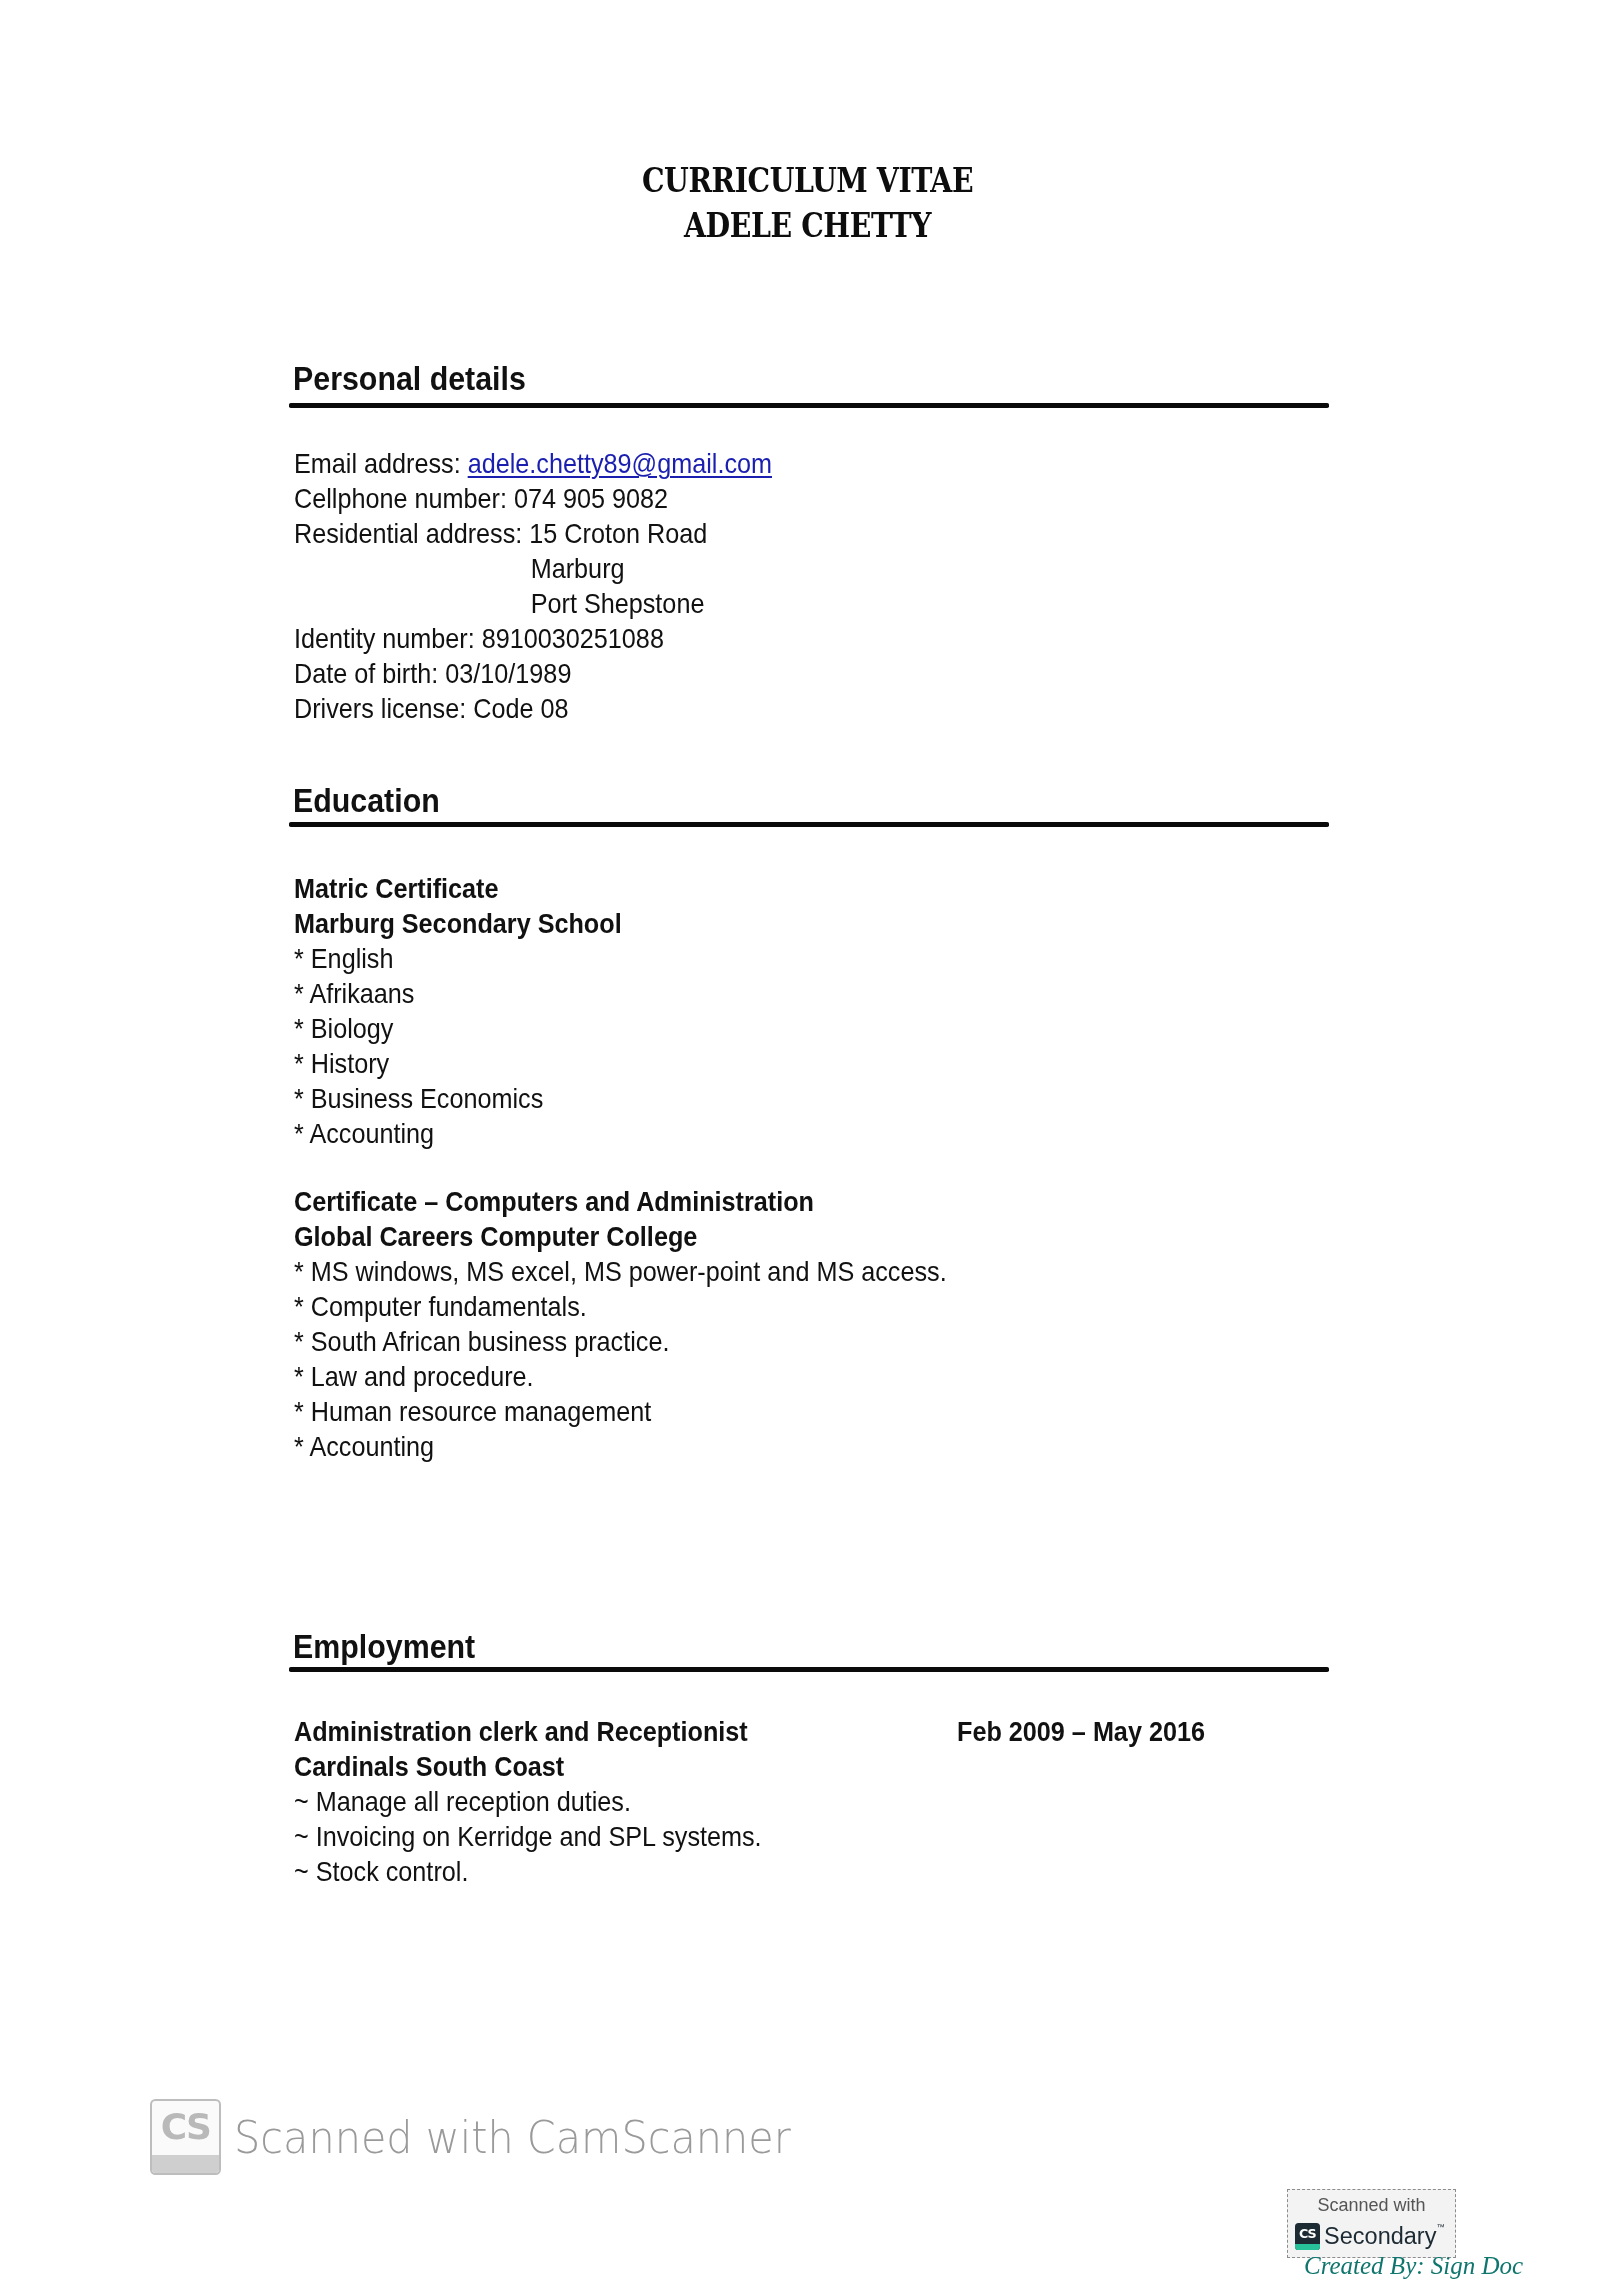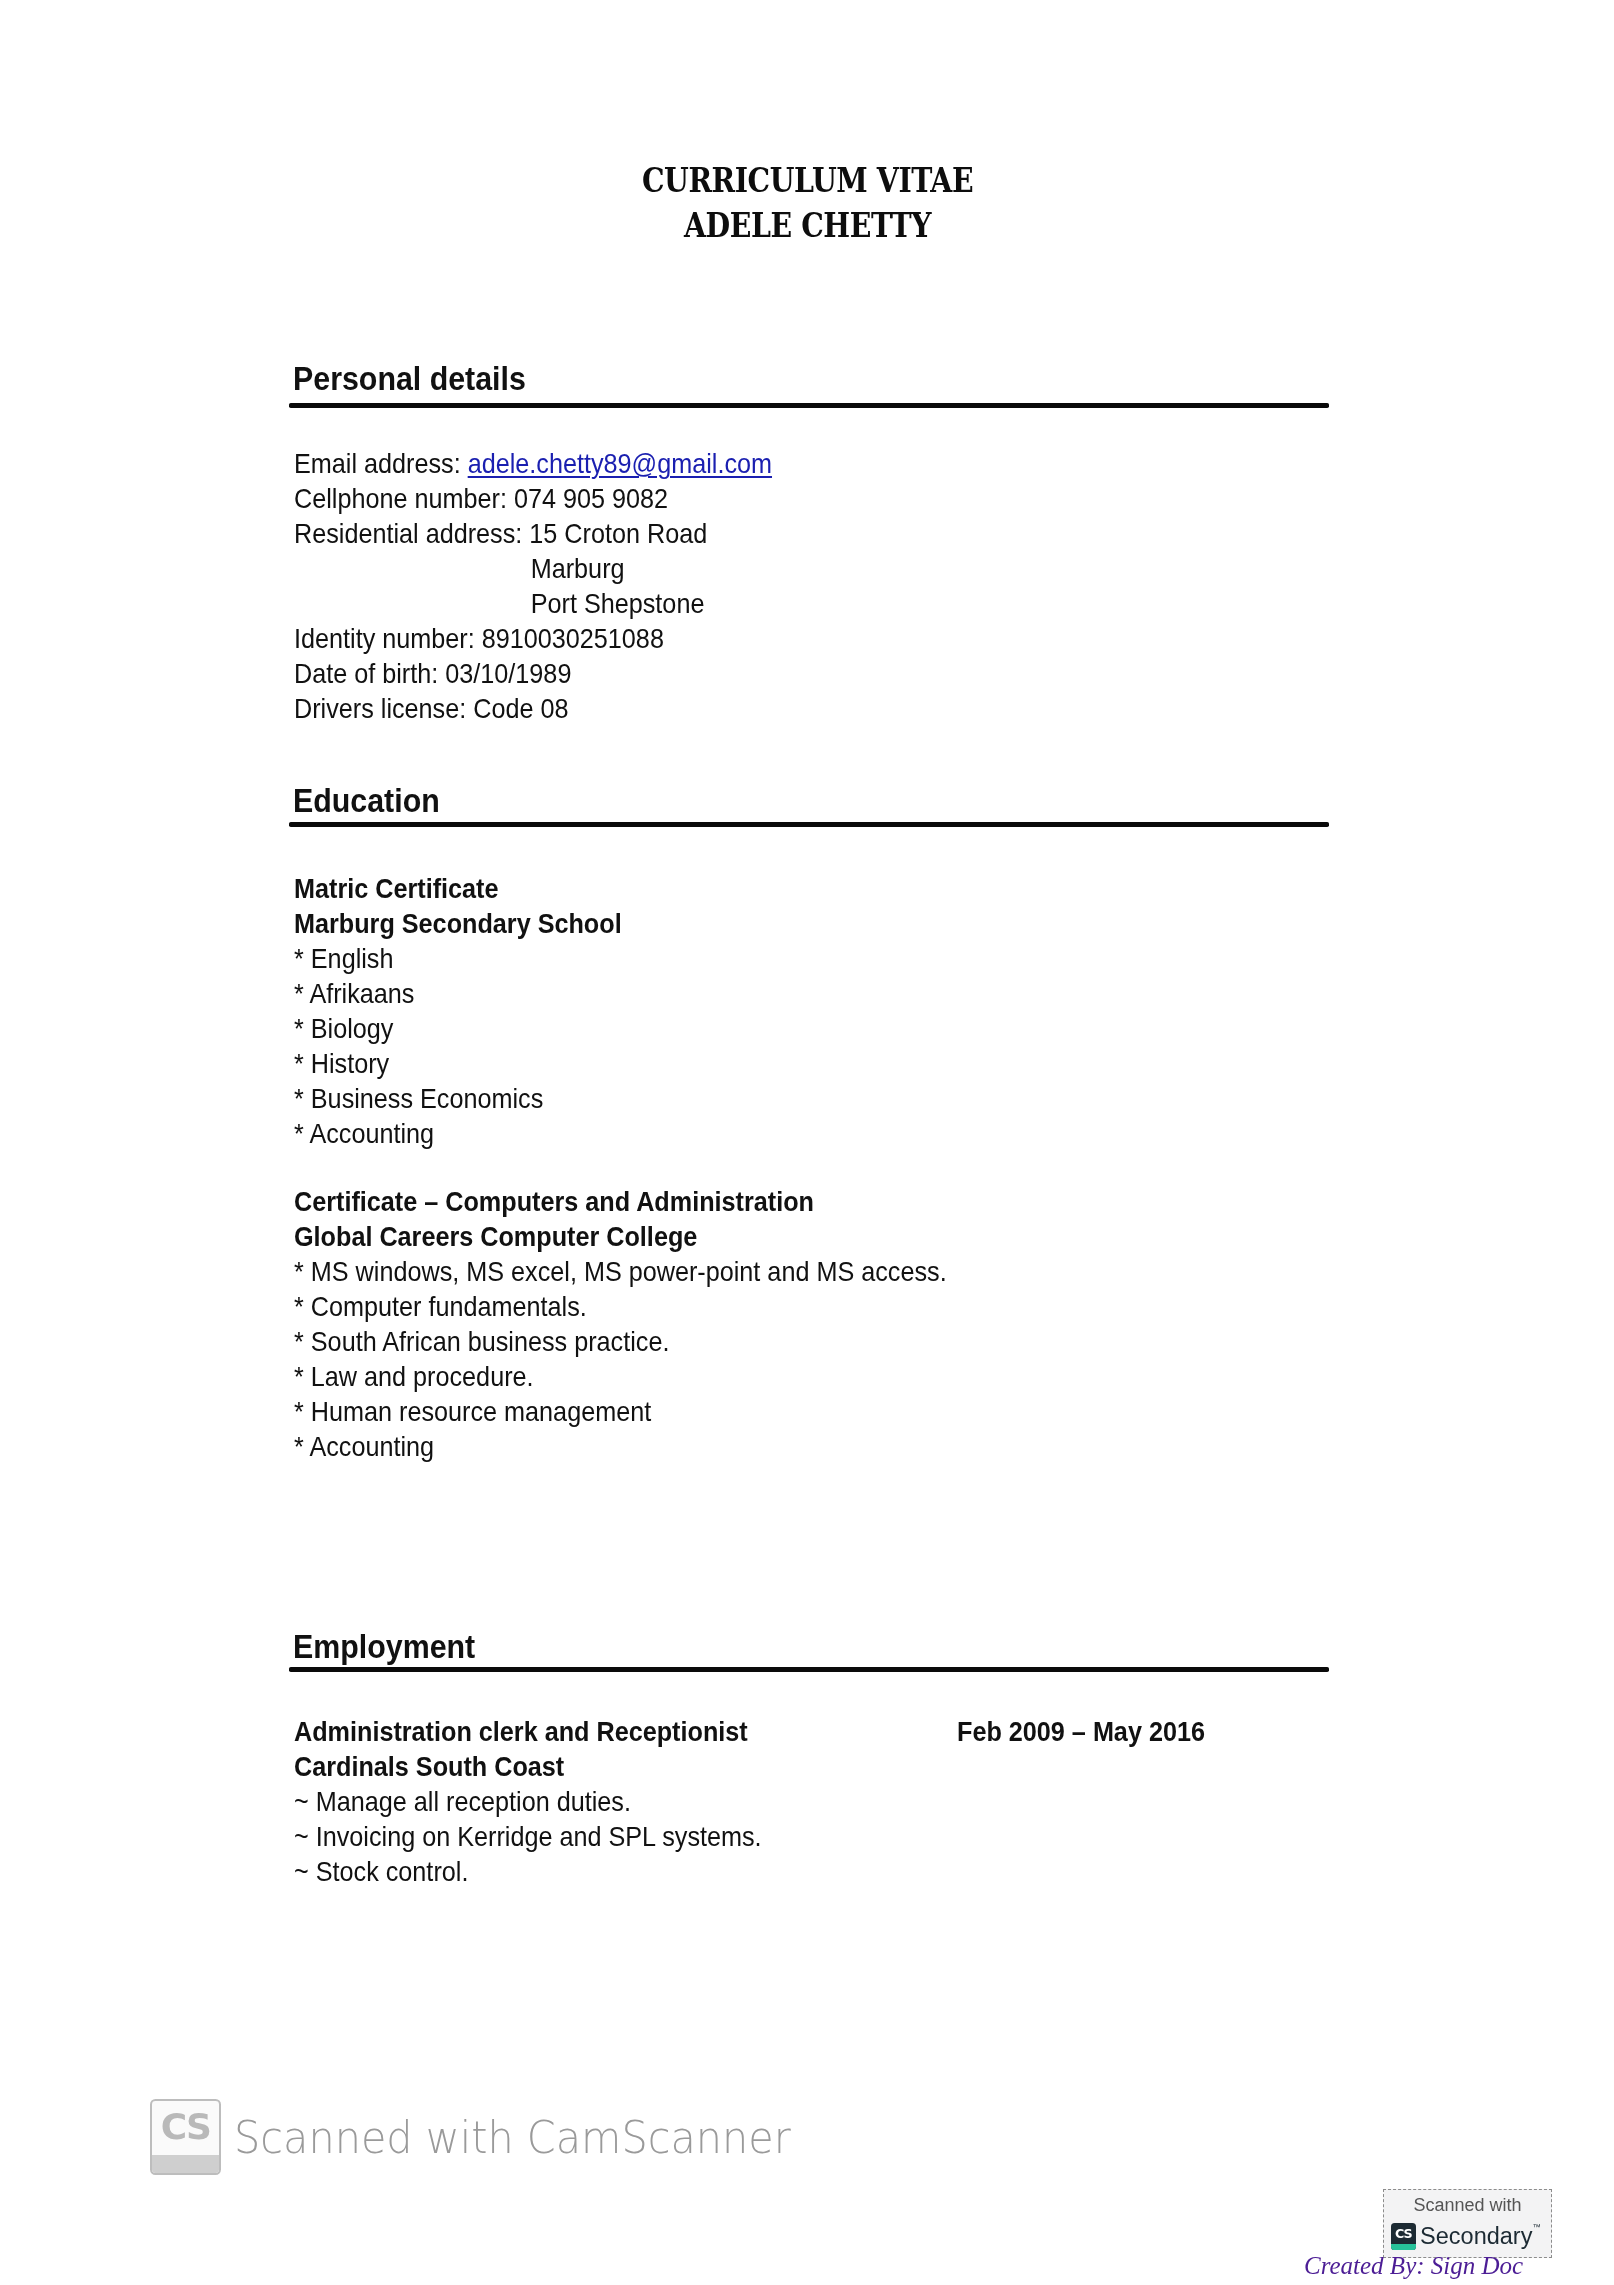--- a/index.html
+++ b/index.html
@@ -32,31 +32,31 @@
       box-sizing: border-box; overflow: hidden; background: #fafafa;
     }
     .cs-box .cs-letters {
       position: absolute; top: 5.4px; left: 0; width: 100%; text-align: center;
       font-family: "DejaVu Sans", sans-serif; font-weight: bold; font-size: 36px; color: #b9b9b9; letter-spacing: -1.8px;
     }
     .cs-box .cs-bar { position: absolute; bottom: 0; left: 0; right: 0; height: 18px; background: #cfcfcf; }
     .cs-big-text { font-family: "DejaVu Sans", sans-serif; font-size: 45px; color: #9a9a9a; font-weight: 300; letter-spacing: 0px; transform: scaleX(0.92); transform-origin: 0 50%; }
     
     .cs-badge {
-      left: 1383px; top: 2189px; width: 169px; height: 69px; background: #f3f3f4;
+      left: 1287px; top: 2189px; width: 169px; height: 69px; background: #f3f3f4;
       border: 1.8px dashed #8c8c8c; box-sizing: border-box;
     }
     .cs-badge .top { position: absolute; left: 0; width: 100%; top: 5.4px; text-align: center; font-family: "Liberation Sans", sans-serif; font-size: 18px; color: #555; }
     .cs-badge .bottom { position: absolute; left: 7.2px; top: 33px; display: flex; align-items: center; gap: 4.5px; }
     .cs-mini { width: 24.4px; height: 27px; border-radius: 3.6px; background: #1c2a33; position: relative; overflow: hidden; }
     .cs-mini span { position: absolute; top: 2.7px; left: 0; width: 100%; text-align: center; color: #fff; font-family: "DejaVu Sans", sans-serif; font-weight: bold; font-size: 12.7px; letter-spacing: -0.9px; }
     .cs-mini i { position: absolute; left: 0; right: 0; bottom: 0; height: 6.3px; background: #27c29a; }
     .cs-name { font-family: "Liberation Sans", sans-serif; font-size: 23.5px; color: #1c2a33; }
     .cs-name sup { font-size: 8.1px; vertical-align: top; }
-    .created { left: 1304px; top: 2252px; font-family: "Liberation Serif", serif; font-style: italic; font-size: 25px; color: #4c1d95; }
+    .created { left: 1304px; top: 2252px; font-family: "Liberation Serif", serif; font-style: italic; font-size: 25px; color: #0f766e; }
   </style>
 </head>
 <body>
 
 <div class="abs title" style="top:161px;">CURRICULUM VITAE</div>
 <div class="abs title" style="top:206px;">ADELE CHETTY</div>
 
 <div class="abs sec-title" style="top:360px;">Personal details</div>
 <div class="rule" style="top:403px;"></div>
 

